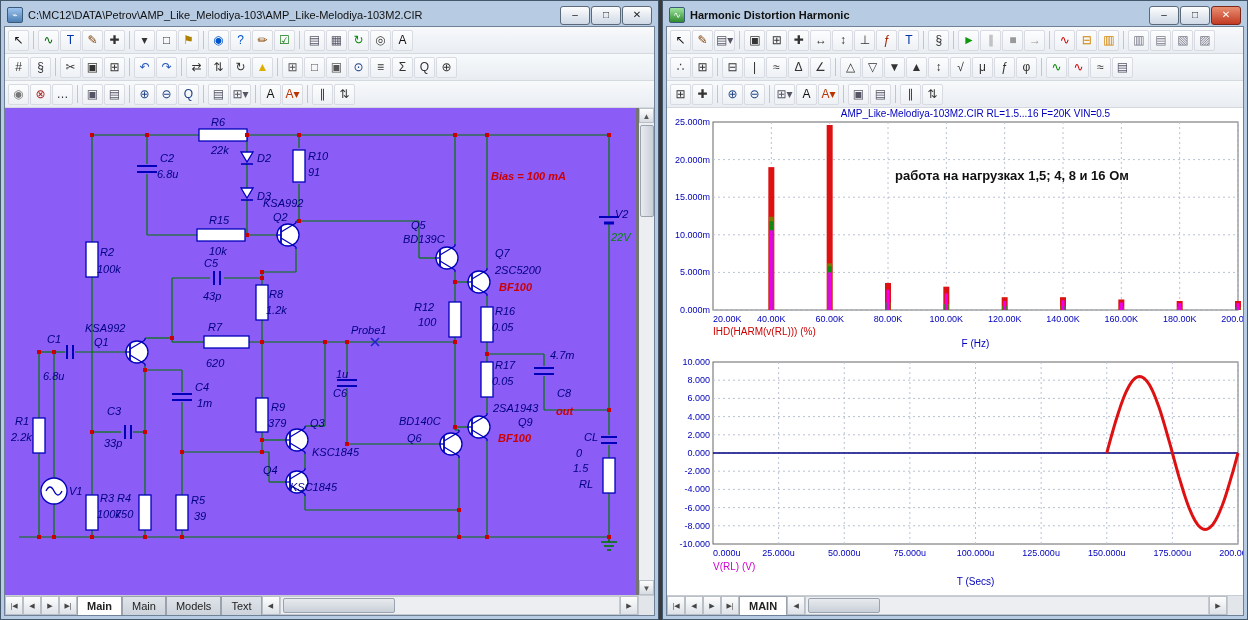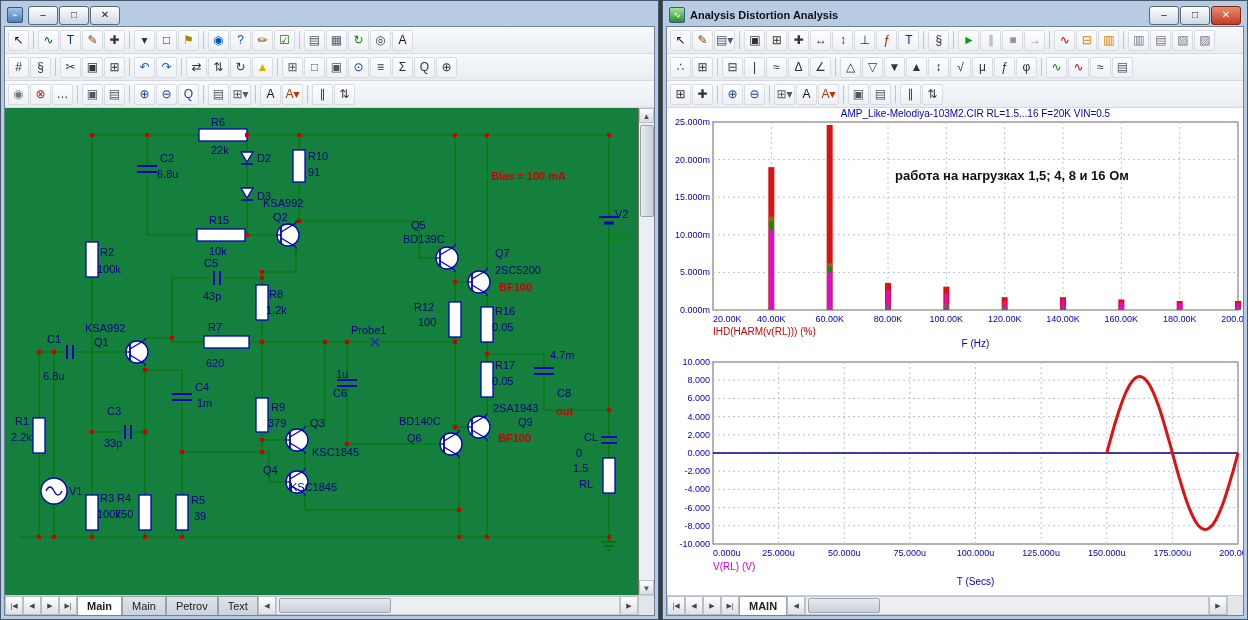--- a/index.html
+++ b/index.html
@@ -17,21 +17,21 @@
   .winbtn.close{background:linear-gradient(#e98e72,#c23b22);color:#fff;border-color:#7a2619;}
   .winbody{background:#f0f0f0;border:1px solid #6f8196;height:590px;box-sizing:border-box;
     display:flex;flex-direction:column;}
   .toolbar{height:27px;box-sizing:border-box;display:flex;align-items:center;gap:1px;
     padding:0 3px;background:linear-gradient(#f7f9fb,#e9edf2);border-bottom:1px solid #d4d9df;}
   .tbtn{min-width:21px;height:21px;box-sizing:border-box;border:1px solid #d8dce2;border-radius:2px;
     background:linear-gradient(#fcfdfe,#eef1f5);display:flex;align-items:center;justify-content:center;
     font-size:12px;padding:0 1px;cursor: default;}
   .tsep{width:1px;height:18px;background:#c0c6cd;margin:0 3px;}
   .canvasrow{flex:1;display:flex;min-height:0;background:#e8e8e8;}
-  .schcanvas{position:relative;flex:1;background:#15803d;border-right:1px solid #737373;overflow:hidden;}
+  .schcanvas{position:relative;flex:1;background:#8b5cf6;border-right:3px solid #737373;overflow:hidden;font-style:italic;}
   .vscroll{width:15px;background:#f0f0f0;display:flex;flex-direction:column;align-items:center;}
   .sarrow{width:15px;height:15px;font-size:8px;line-height:15px;text-align:center;color:#555;
     background:linear-gradient(#fdfdfd,#d8dde3);border:1px solid #b9bfc7;box-sizing:border-box;}
   .strack{flex:1;width:15px;position:relative;background:#eceef1;}
   .sthumb{position:absolute;left:1px;width:12px;background:linear-gradient(90deg,#e8ebef,#c9cfd8);
     border:1px solid #9aa2ad;border-radius:2px;}
   .bottombar{height:19px;display:flex;align-items:stretch;background:#e9edf2;border-top:1px solid #c8cdd4;font-size:11px;}
   .navbtn{width:16px;border:1px solid #b9bfc7;background:linear-gradient(#fdfdfd,#dde2e8);
     font-size:7px;display:flex;align-items:center;justify-content:center;color:#444;}
   .tab{padding:2px 9px;border:1px solid #9aa2ad;border-bottom:none;display:flex;align-items:center;
@@ -43,20 +43,21 @@
   .corner{width:15px;background:#e2e6eb;border-left:1px solid #c5cad1;}
   .plots{flex:1;background:#ffffff;overflow:hidden;}
   svg text{font-family:"Liberation Sans",sans-serif;}
 </style>
 </head>
 <body>
 
 <div class="window" style="left:0;width:659px;">
   <div class="titlebar">
     <span class="appicon">⌁</span>
+    <span class="title">C:\MC12\DATA\Petrov\AMP_Like_Melodiya-103\AMP_Like-Melodiya-103M2.CIR</span>
     <span class="winbtns">
       <span class="winbtn">–</span>
       <span class="winbtn">□</span>
       <span class="winbtn">✕</span>
     </span>
   </div>
   <div class="winbody">
     <div class="toolbar" id="lw-tb1">
         <div class="tbtn">
           <span style="color: rgb(17, 17, 17);">↖</span>
@@ -549,36 +550,36 @@
         <div class="sarrow">▼</div>
       </div>
     </div>
     <div class="bottombar" id="lw-bottom">
         <div class="navbtn">|◀</div>
         <div class="navbtn">◀</div>
         <div class="navbtn">▶</div>
         <div class="navbtn">▶|</div>
         <div class="tab active">Main</div>
         <div class="tab">Main</div>
-        <div class="tab">Petrov</div>
+        <div class="tab">Models</div>
         <div class="tab">Text</div>
         <div class="navbtn">◀</div>
         <div class="htrack">
           <div class="hthumb" style="left: 2px; width: 110px;"></div>
         </div>
         <div class="navbtn">▶</div>
         <div class="corner"></div>
       </div>
   </div>
 </div>
 
 <div class="window" style="left:662px;width:586px;">
   <div class="titlebar">
     <span class="appicon" style="background:linear-gradient(#9ee49e,#2e8b2e);">∿</span>
-    <span class="title" style="font-weight:bold;">Analysis Distortion Analysis</span>
+    <span class="title" style="font-weight:bold;">Harmonic Distortion Harmonic</span>
     <span class="winbtns">
       <span class="winbtn">–</span>
       <span class="winbtn">□</span>
       <span class="winbtn close">✕</span>
     </span>
   </div>
   <div class="winbody">
     <div class="toolbar" id="rw-tb1">
         <div class="tbtn">
           <span style="color: rgb(17, 17, 17);">↖</span>

